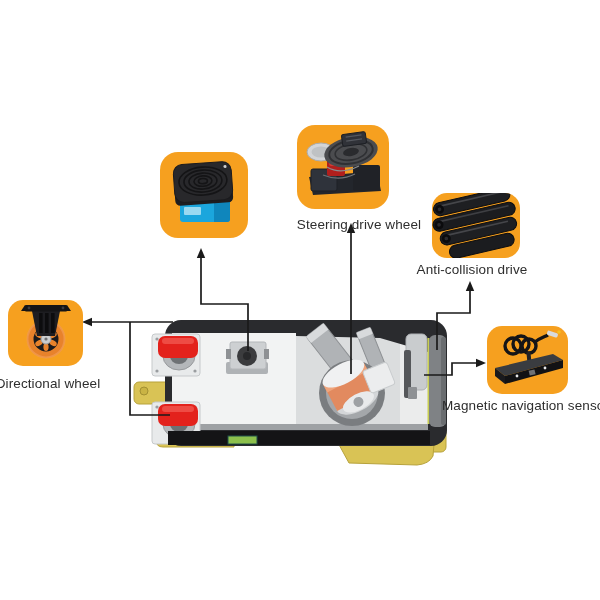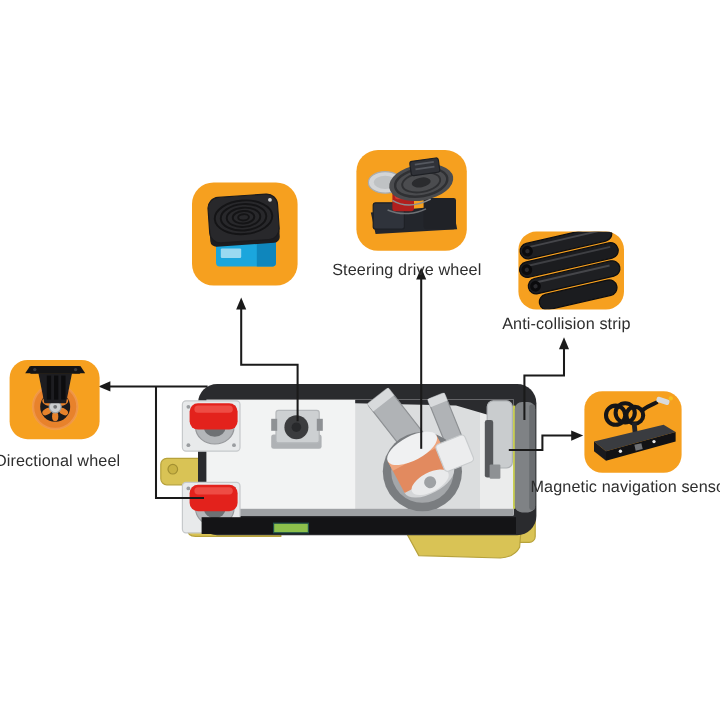--- a/index.html
+++ b/index.html
@@ -19,21 +19,21 @@
     font-size:13.5px;line-height:15px;font-weight:500;
     color:var(--color-label_text,#2E2E2E);letter-spacing:0.1px;
     white-space:nowrap;
   }
   #box-rfid{left:160px;top:152px;width:88px;height:86px;border-radius:18px;}
   #box-steering{left:297px;top:125px;width:92px;height:84px;border-radius:18px;}
   #box-anticollision{left:432px;top:193px;width:88px;height:65px;border-radius:15px;}
   #box-directional{left:8px;top:300px;width:75px;height:66px;border-radius:15px;}
   #box-magnetic{left:487px;top:326px;width:81px;height:68px;border-radius:15px;}
   #cap-rfid{left:153px;top:240px;width:102px;}
-  #cap-steering{left:264px;top:217px;width:150px;}
+  #cap-steering{left:284px;top:217px;width:150px;}
   #cap-anticollision{left:396px;top:262px;width:152px;}
   #cap-directional{left:-6px;top:376px;width:108px;}
   #cap-magnetic{left:442px;top:398px;width:158px;}
 </style>
 </head>
 <body>
 
 <div id="canvas">
 
   <svg class="stage" viewBox="0 0 600 600">
@@ -256,17 +256,17 @@
       <polygon points="8,42 66,28 76,34 18,50" fill="#3A3C40"></polygon>
       <polygon points="18,50 76,34 76,42 18,58" fill="#121214"></polygon>
       <polygon points="8,42 18,50 18,58 8,50" fill="#1A1A1D"></polygon>
       <circle cx="30" cy="50" r="1.4" fill="#E8E8E8"></circle>
       <circle cx="58" cy="42" r="1.4" fill="#E8E8E8"></circle>
       <rect x="42" y="44" width="6" height="5" fill="#6F7174" transform="rotate(-13 45 46)"></rect>
     </svg>
   </div>
 
   <div class="cap" id="cap-steering">Steering drive wheel</div>
-  <div class="cap" id="cap-anticollision">Anti-collision strip</div>
+  <div class="cap" id="cap-anticollision">Anti-collision drive</div>
   <div class="cap" id="cap-directional">Directional wheel</div>
   <div class="cap" id="cap-magnetic">Magnetic navigation sensor</div>
 
 </div>
 
 </body></html>

